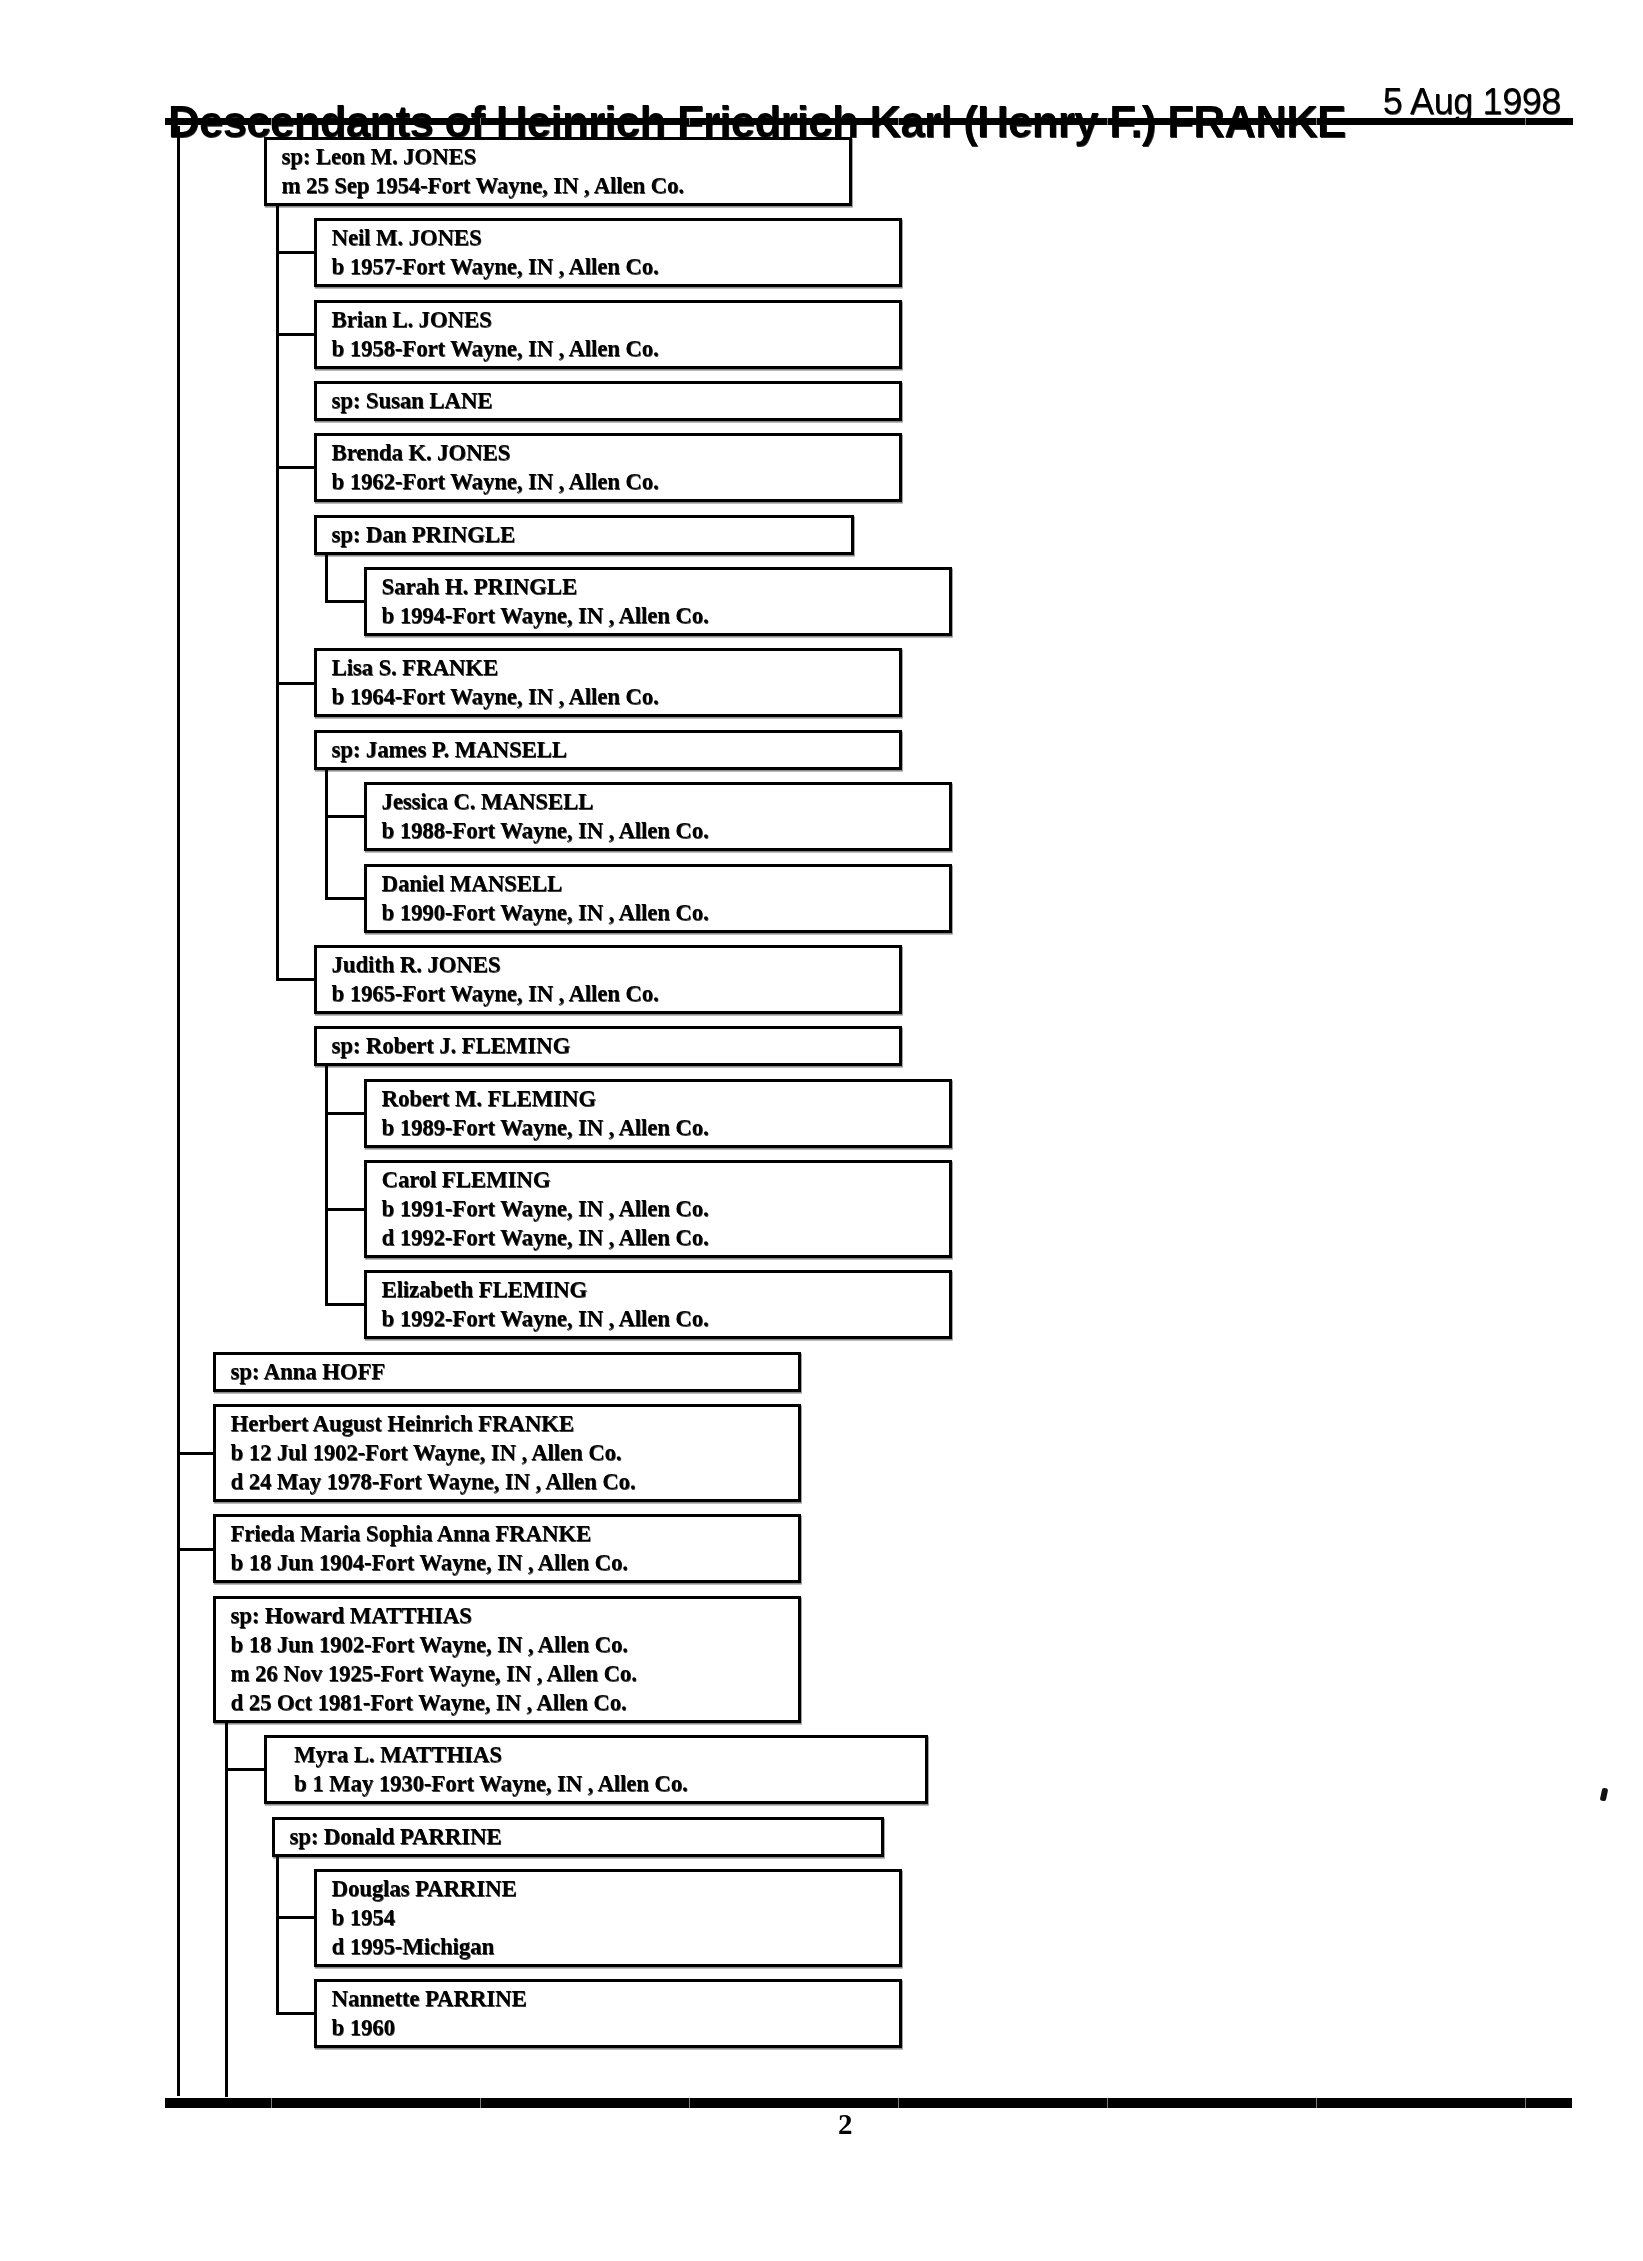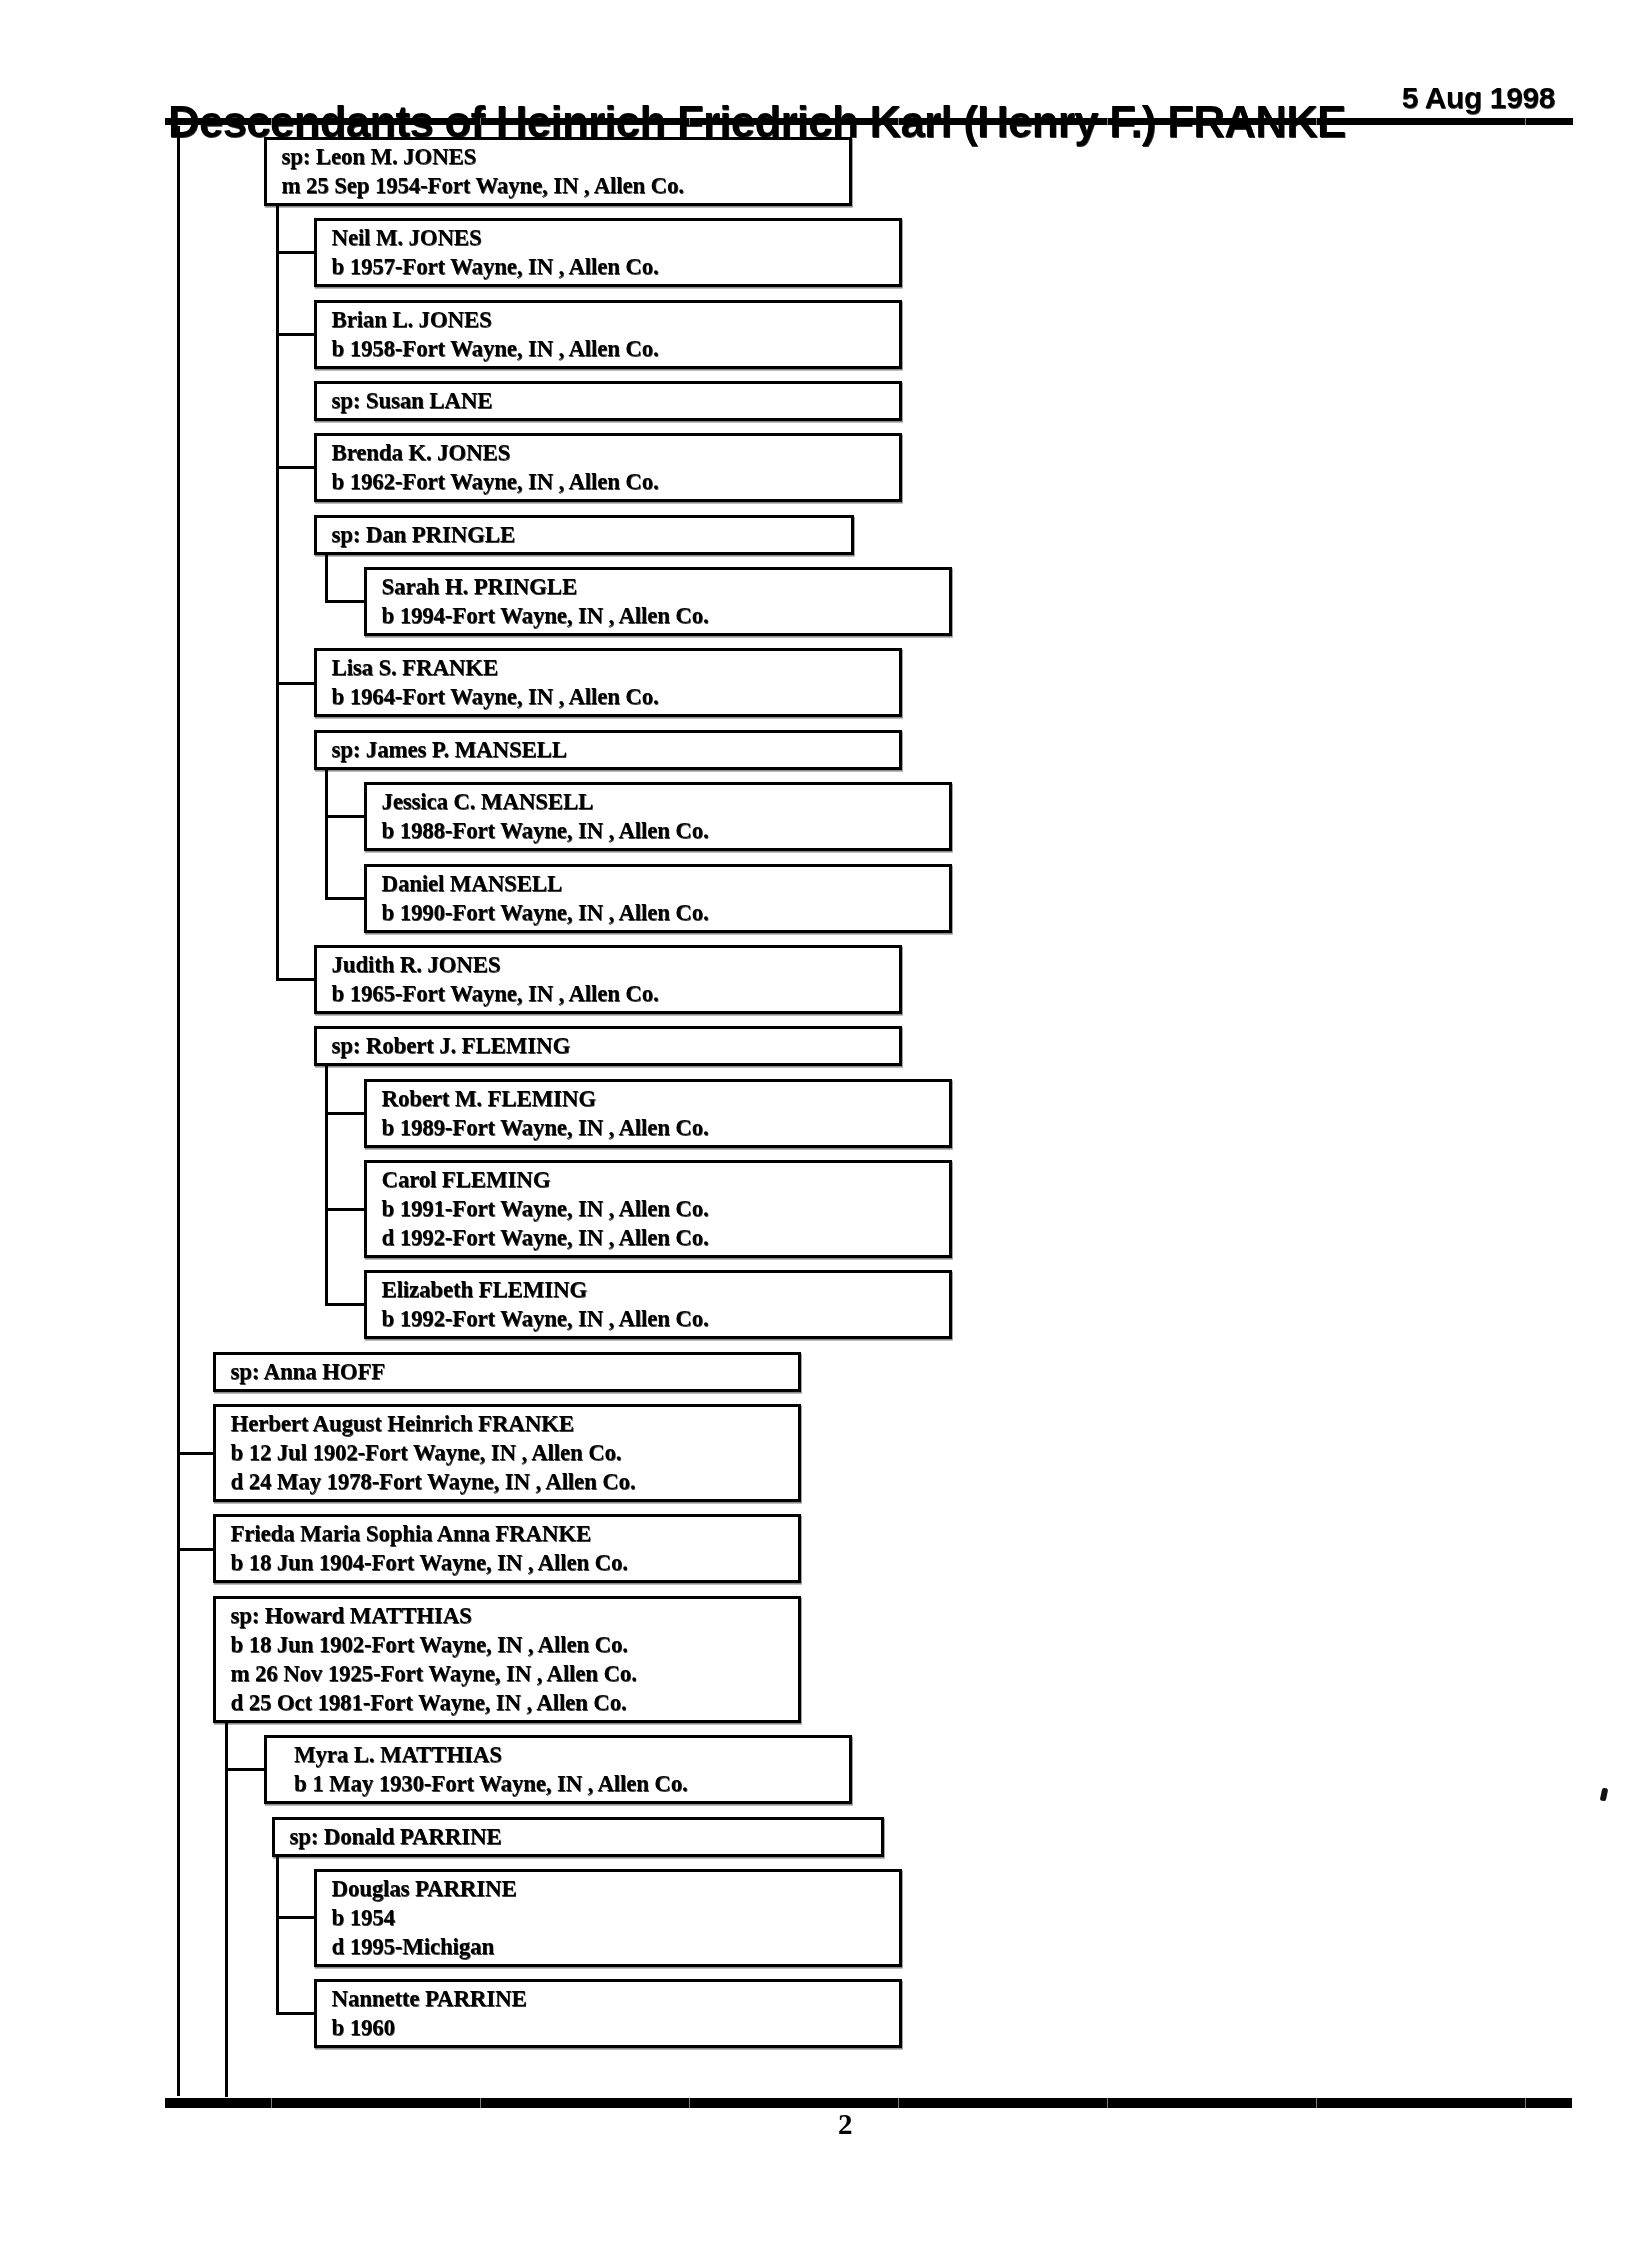--- a/index.html
+++ b/index.html
@@ -12,23 +12,23 @@
     overflow:hidden;
   }
   .title{
     position:absolute;left:168px;top:68px;width:1257px;
     font-family:"Liberation Sans", sans-serif;
     font-weight:bold;font-size:44px;letter-spacing:-0.8px;
     text-shadow:0.6px 0.6px 0 rgba(0,0,0,.8);
     white-space:nowrap;
   }
   .report-date{
-    position:absolute;right:88px;top:81px;
+    position:absolute;right:82px;top:81px;
     font-family:"Liberation Sans", sans-serif;
-    font-weight:700;font-size:30px;letter-spacing:-0.4px;
+    font-weight:400;font-size:36px;letter-spacing:-0.4px;
     text-shadow:0.5px 0.5px 0 rgba(0,0,0,.7);
   }
   .rule{
     position:absolute;background:#000;
   }
   .rule.nicked{
     background-image:repeating-linear-gradient(90deg, transparent 0 106px, rgba(255,255,255,.5) 106px 107px, transparent 107px 209px);
     background-color:#000;
   }
   .title-rule{left:165px;top:118px;width:1408px;height:7.3px;}
@@ -162,21 +162,21 @@
       <div class="pbox" style="left: 213px; top: 1514px; width: 588px; height: 69px;">
         <span class="pname">Frieda Maria Sophia Anna FRANKE</span>
         <span class="pdetail">b 18 Jun 1904-Fort Wayne, IN , Allen Co.</span>
       </div>
       <div class="pbox" style="left: 213px; top: 1596px; width: 588px; height: 127px;">
         <span class="pname">sp: Howard MATTHIAS</span>
         <span class="pdetail">b 18 Jun 1902-Fort Wayne, IN , Allen Co.</span>
         <span class="pdetail">m 26 Nov 1925-Fort Wayne, IN , Allen Co.</span>
         <span class="pdetail">d 25 Oct 1981-Fort Wayne, IN , Allen Co.</span>
       </div>
-      <div class="pbox" style="left: 264px; top: 1735px; width: 588px; height: 69px; padding-left: 27px;">
+      <div class="pbox" style="left: 264px; top: 1735px; width: 664px; height: 69px; padding-left: 27px;">
         <span class="pname">Myra L. MATTHIAS</span>
         <span class="pdetail">b 1 May 1930-Fort Wayne, IN , Allen Co.</span>
       </div>
       <div class="pbox" style="left: 264px; top: 1817px; width: 612px; height: 40px; margin-left: 8px;">
         <span class="pname">sp: Donald PARRINE</span>
       </div>
       <div class="pbox" style="left: 314px; top: 1869px; width: 588px; height: 98px;">
         <span class="pname">Douglas PARRINE</span>
         <span class="pdetail">b 1954</span>
         <span class="pdetail">d 1995-Michigan</span>

